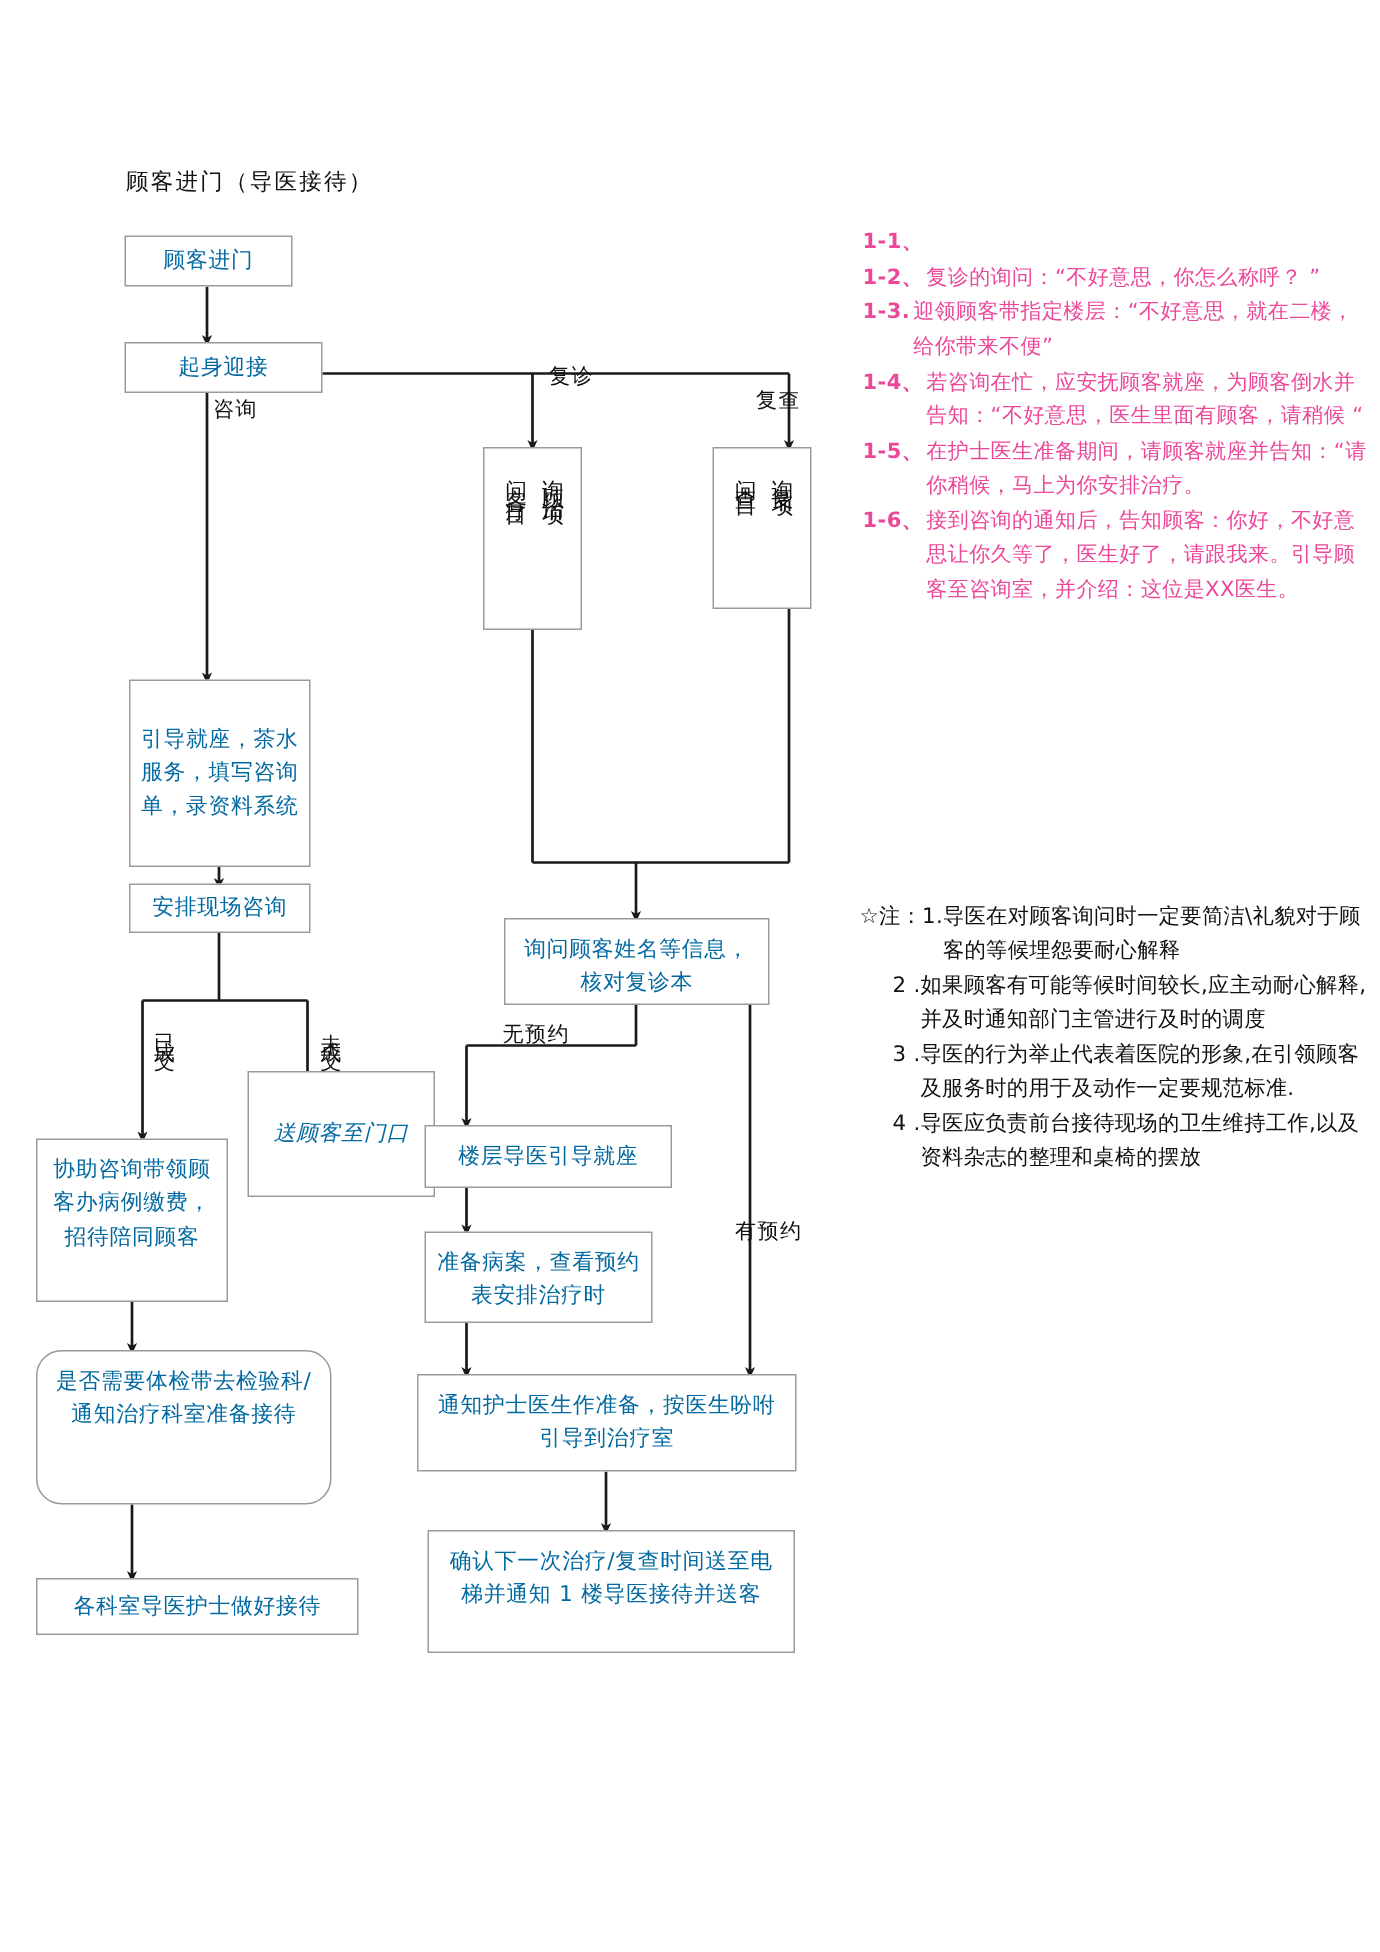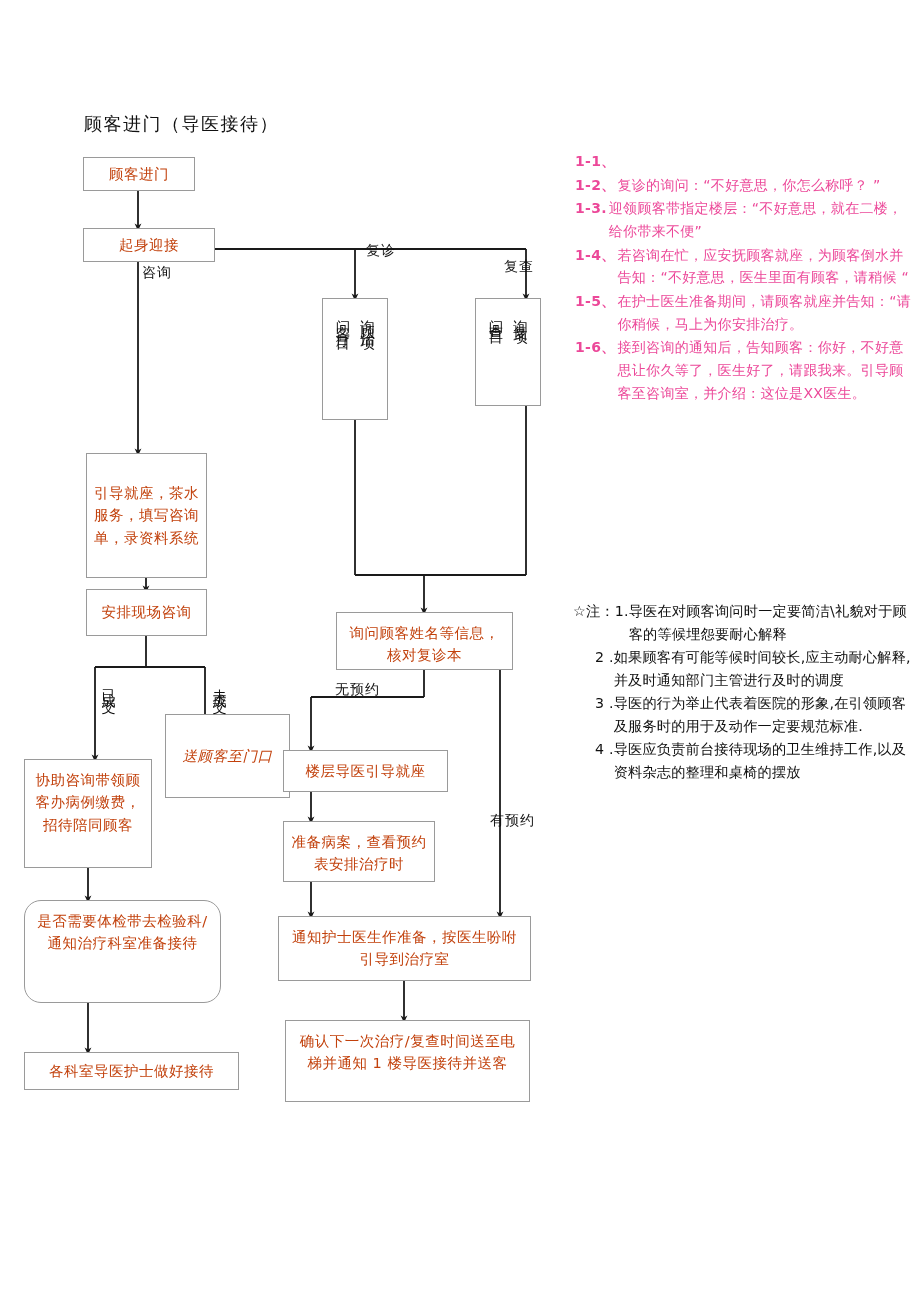--- a/index.html
+++ b/index.html
@@ -19,21 +19,21 @@
     border:1px solid #9a9a9a;
     background:#ffffff;
     box-sizing:border-box;
     display:flex;
     align-items:center;
     justify-content:center;
     text-align:center;
     font-size:14.5px;
     line-height:1.55;
     letter-spacing:.5px;
-    color:#c2410c;
+    color:#0369a1;
     padding:4px 7px;
   }
   .node.topalign{align-items:flex-start;padding-top:9px;}
 
   
   .vnode{
     position:absolute;
     border:1px solid #9a9a9a;
     background:#ffffff;
     box-sizing:border-box;
@@ -64,21 +64,21 @@
   .elabel.vert{
     writing-mode:vertical-rl;
     text-orientation:upright;
     letter-spacing:5px;
     white-space:normal;
   }
 
   #title{
     position:absolute;
     left:84px;top:112px;
-    font-size:18px;
+    font-size:15px;
     letter-spacing:1.5px;
     color:#111;
   }
 
   
   #rightpanel{
     position:absolute;
     left:575px;top:150px;
     width:340px;
   }
@@ -165,21 +165,21 @@
   </svg>
 
   <div id="title">顾客进门（导医接待）</div>
 
   <div class="node" style="left:83px;top:157px;width:112px;height:34px;">顾客进门</div>
 
   <div class="node" style="left:83px;top:228px;width:132px;height:34px;">起身迎接</div>
 
   <div class="node" style="left:86px;top:453px;width:121px;height:125px;">引导就座，茶水服务，填写咨询单，录资料系统</div>
 
-  <div class="node" style="left:86px;top:589px;width:121px;height:47px;">安排现场咨询</div>
+  <div class="node" style="left:86px;top:589px;width:121px;height:33px;">安排现场咨询</div>
 
   <div class="node topalign" style="left:24px;top:759px;width:128px;height:109px;">协助咨询带领顾客办病例缴费，招待陪同顾客</div>
 
   <div class="node" style="left:165px;top:714px;width:125px;height:84px;font-style:italic;">送顾客至门口</div>
 
   <div class="node topalign" style="left:24px;top:900px;width:197px;height:103px;border-radius:17px;">是否需要体检带去检验科/通知治疗科室准备接待</div>
 
   <div class="node" style="left:24px;top:1052px;width:215px;height:38px;">各科室导医护士做好接待</div>
 
   <div class="node topalign" style="left:336px;top:612px;width:177px;height:58px;">询问顾客姓名等信息，核对复诊本</div>

